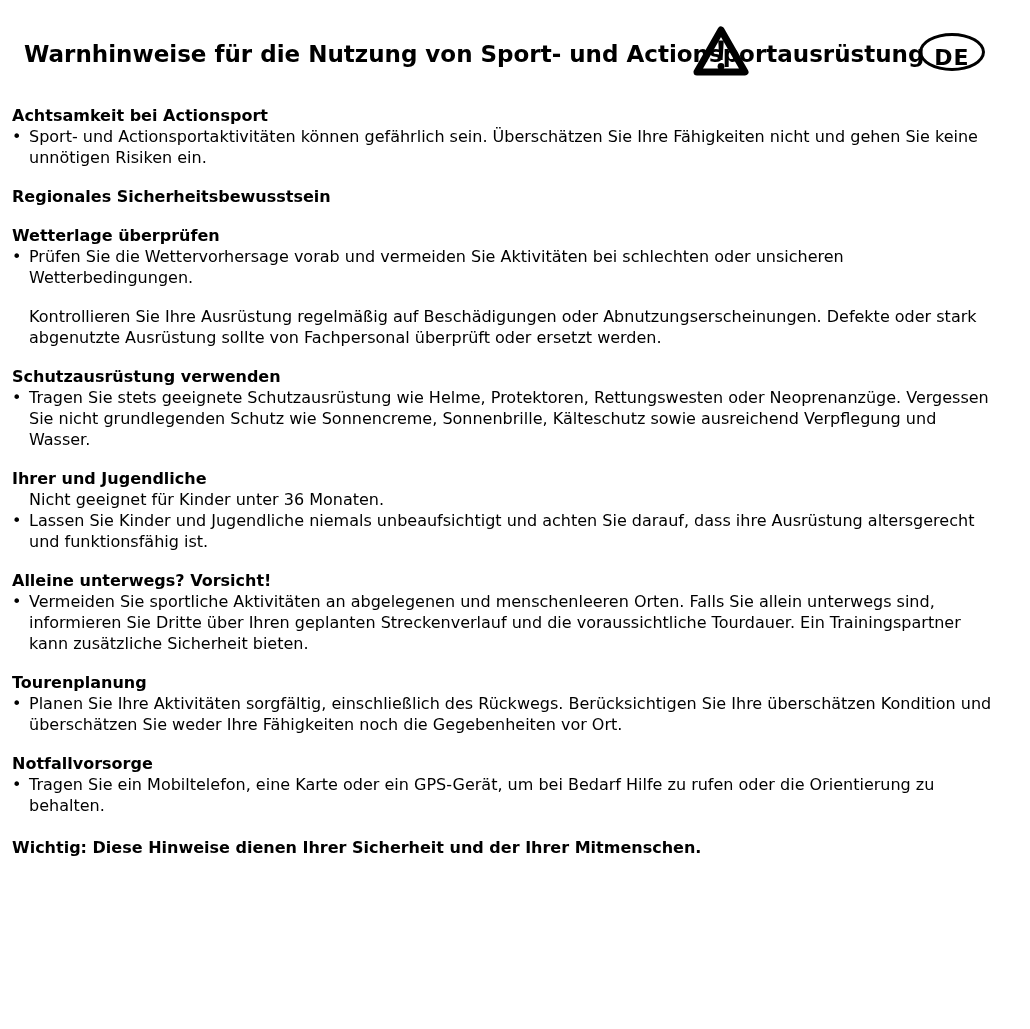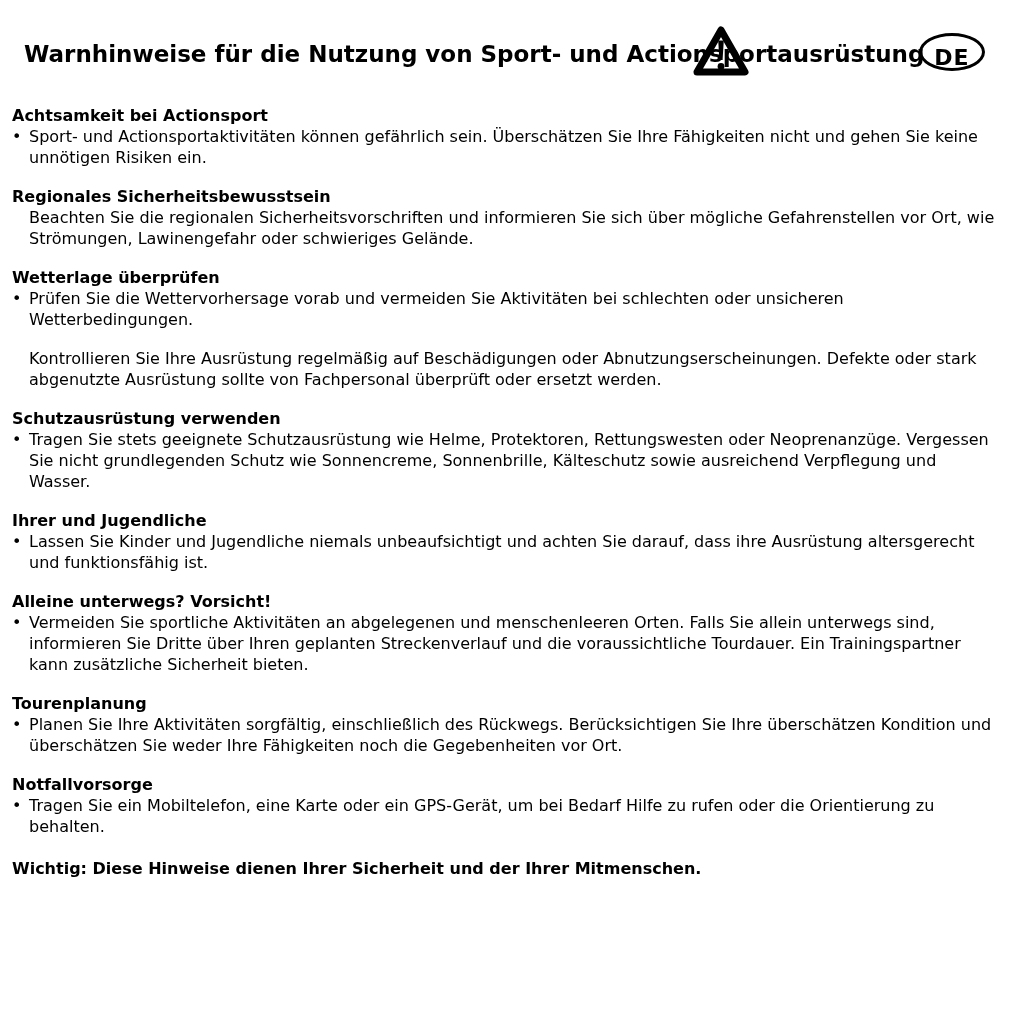--- a/index.html
+++ b/index.html
@@ -102,23 +102,20 @@
     <section class="sec">
       <h2>Achtsamkeit bei Actionsport</h2>
       <div class="item">
         <span class="bullet">•</span>
         <p>Sport- und Actionsportaktivitäten können gefährlich sein. Überschätzen Sie Ihre Fähigkeiten nicht und gehen Sie keine unnötigen Risiken ein.</p>
       </div>
     </section>
 
     <section class="sec">
       <h2>Regionales Sicherheitsbewusstsein</h2>
-      <div class="item plain">
-        <p>Beachten Sie die regionalen Sicherheitsvorschriften und informieren Sie sich über mögliche Gefahrenstellen vor Ort, wie Strömungen, Lawinengefahr oder schwieriges Gelände.</p>
-      </div>
     </section>
 
     <section class="sec">
       <h2>Wetterlage überprüfen</h2>
       <div class="item">
         <span class="bullet">•</span>
         <p>Prüfen Sie die Wettervorhersage vorab und vermeiden Sie Aktivitäten bei schlechten oder unsicheren Wetterbedingungen.</p>
       </div>
     </section>
 
@@ -131,20 +128,23 @@
     <section class="sec">
       <h2>Schutzausrüstung verwenden</h2>
       <div class="item">
         <span class="bullet">•</span>
         <p>Tragen Sie stets geeignete Schutzausrüstung wie Helme, Protektoren, Rettungswesten oder Neoprenanzüge. Vergessen Sie nicht grundlegenden Schutz wie Sonnencreme, Sonnenbrille, Kälteschutz sowie ausreichend Verpflegung und Wasser.</p>
       </div>
     </section>
 
     <section class="sec">
       <h2>Ihrer und Jugendliche</h2>
+      <div class="item plain">
+        <p>Nicht geeignet für Kinder unter 36 Monaten.</p>
+      </div>
       <div class="item">
         <span class="bullet">•</span>
         <p>Lassen Sie Kinder und Jugendliche niemals unbeaufsichtigt und achten Sie darauf, dass ihre Ausrüstung altersgerecht und funktionsfähig ist.</p>
       </div>
     </section>
 
     <section class="sec">
       <h2>Alleine unterwegs? Vorsicht!</h2>
       <div class="item">
         <span class="bullet">•</span>

